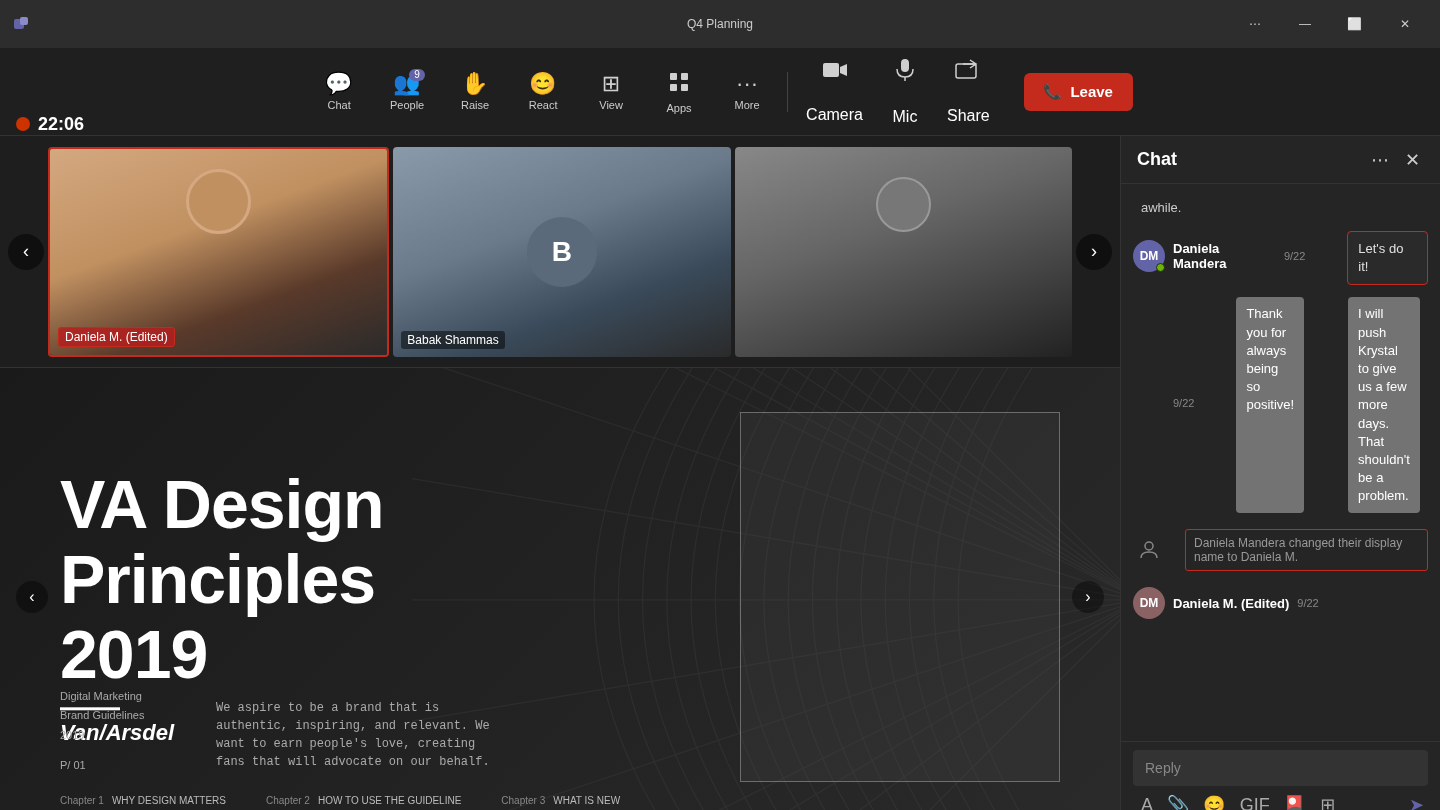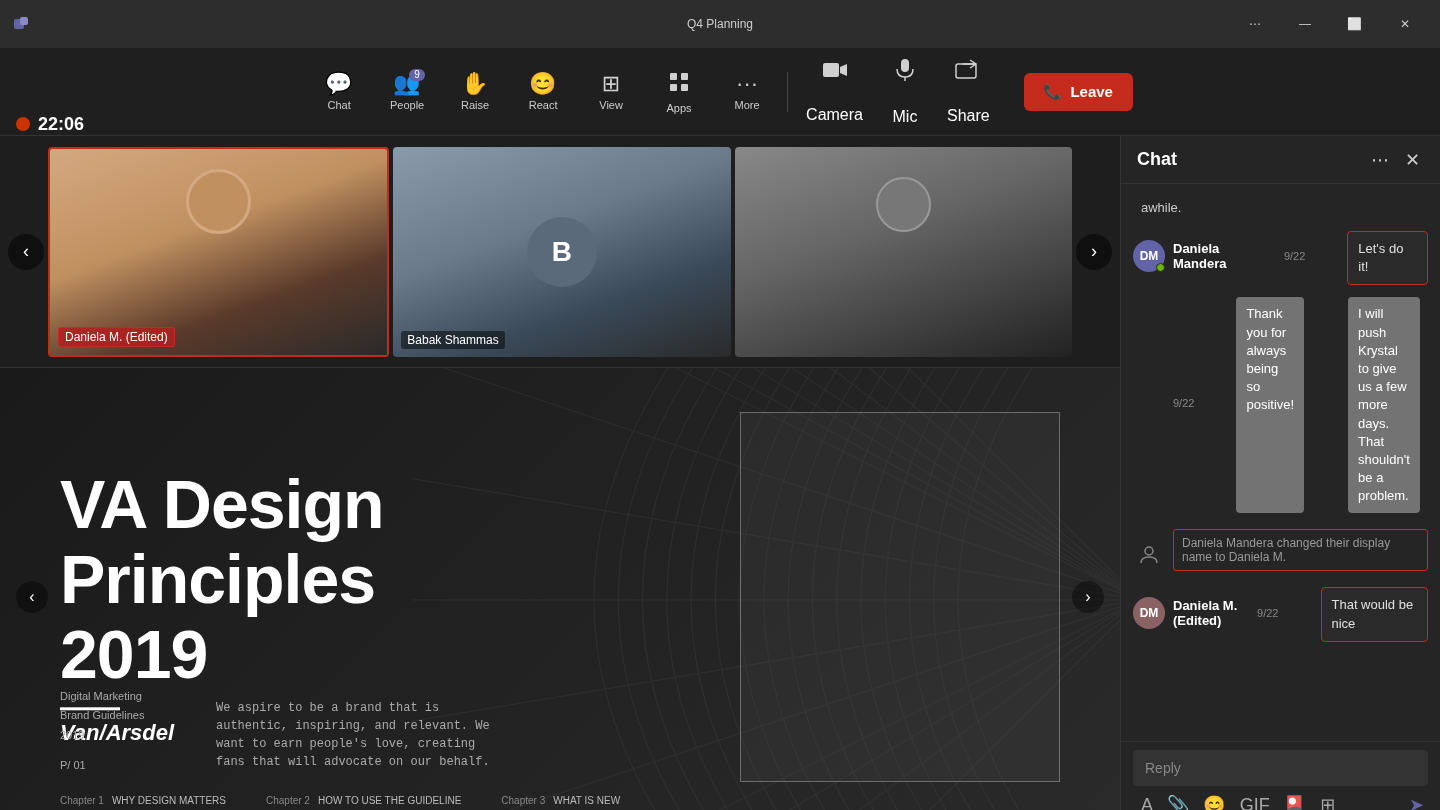--- a/index.html
+++ b/index.html
@@ -471,22 +471,22 @@
       background: #2a2a2a;
     }
 
     .chat-bubble.blue {
       background: #737373;
       color: #fff;
     }
 
     .system-msg {
       display: flex;
-      align-items: flex-end;
-      gap: 8px;
+      align-items: center;
+      gap: 20px;
       padding: 4px 0;
       font-size: 12px;
       color: #999;
     }
 
     .system-icon {
       width: 32px;
       height: 32px;
       display: flex;
       align-items: center;
@@ -847,21 +847,20 @@
       </div>
 
       <div class="chat-msg-group">
         <div class="chat-msg-header">
           <div class="chat-avatar" style="background:#8a6264;">
             DM
           </div>
           <span class="chat-sender">Daniela M. (Edited)</span>
           <span class="chat-time">9/22</span>
         </div>
-        <div class="chat-bubble highlighted">That would be nice</div>
       </div>
 
 
     </div>
 
     <div id="reply-area">
       <div id="reply-input-wrap">
         <span id="reply-placeholder">Reply</span>
       </div>
       <div id="reply-toolbar">

